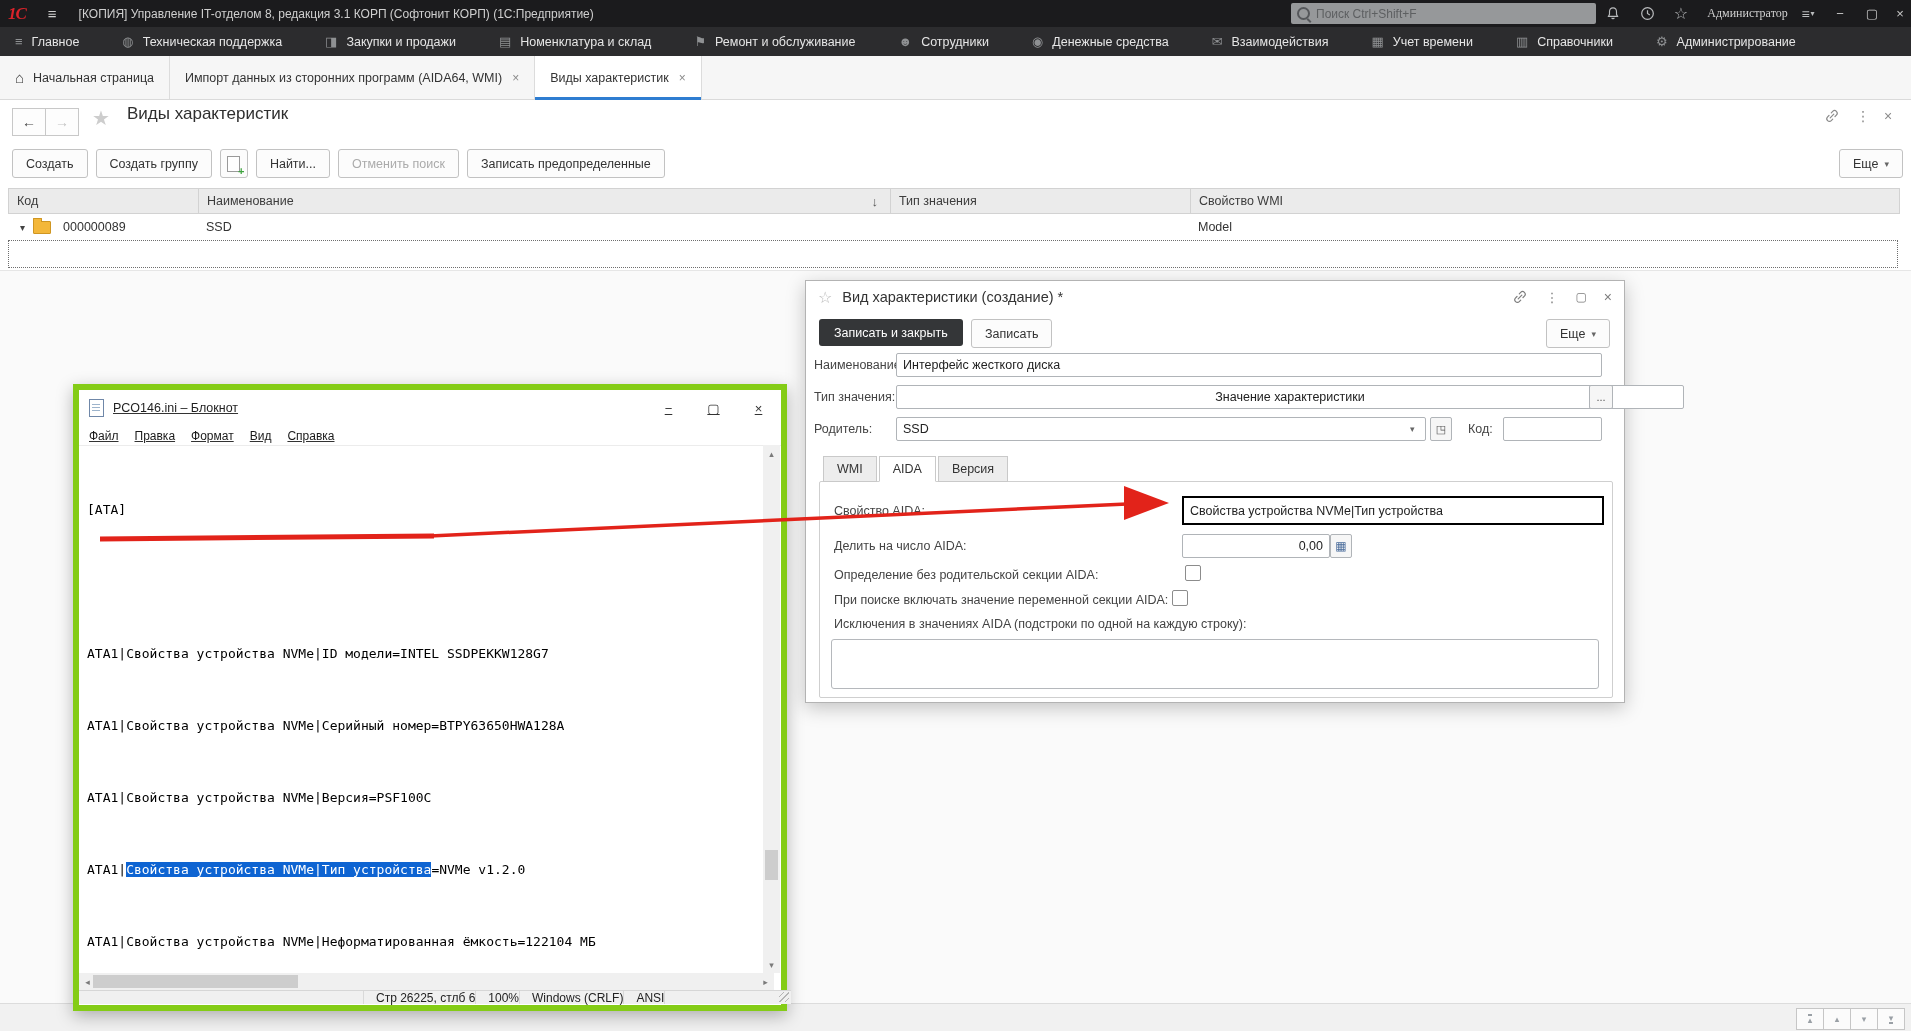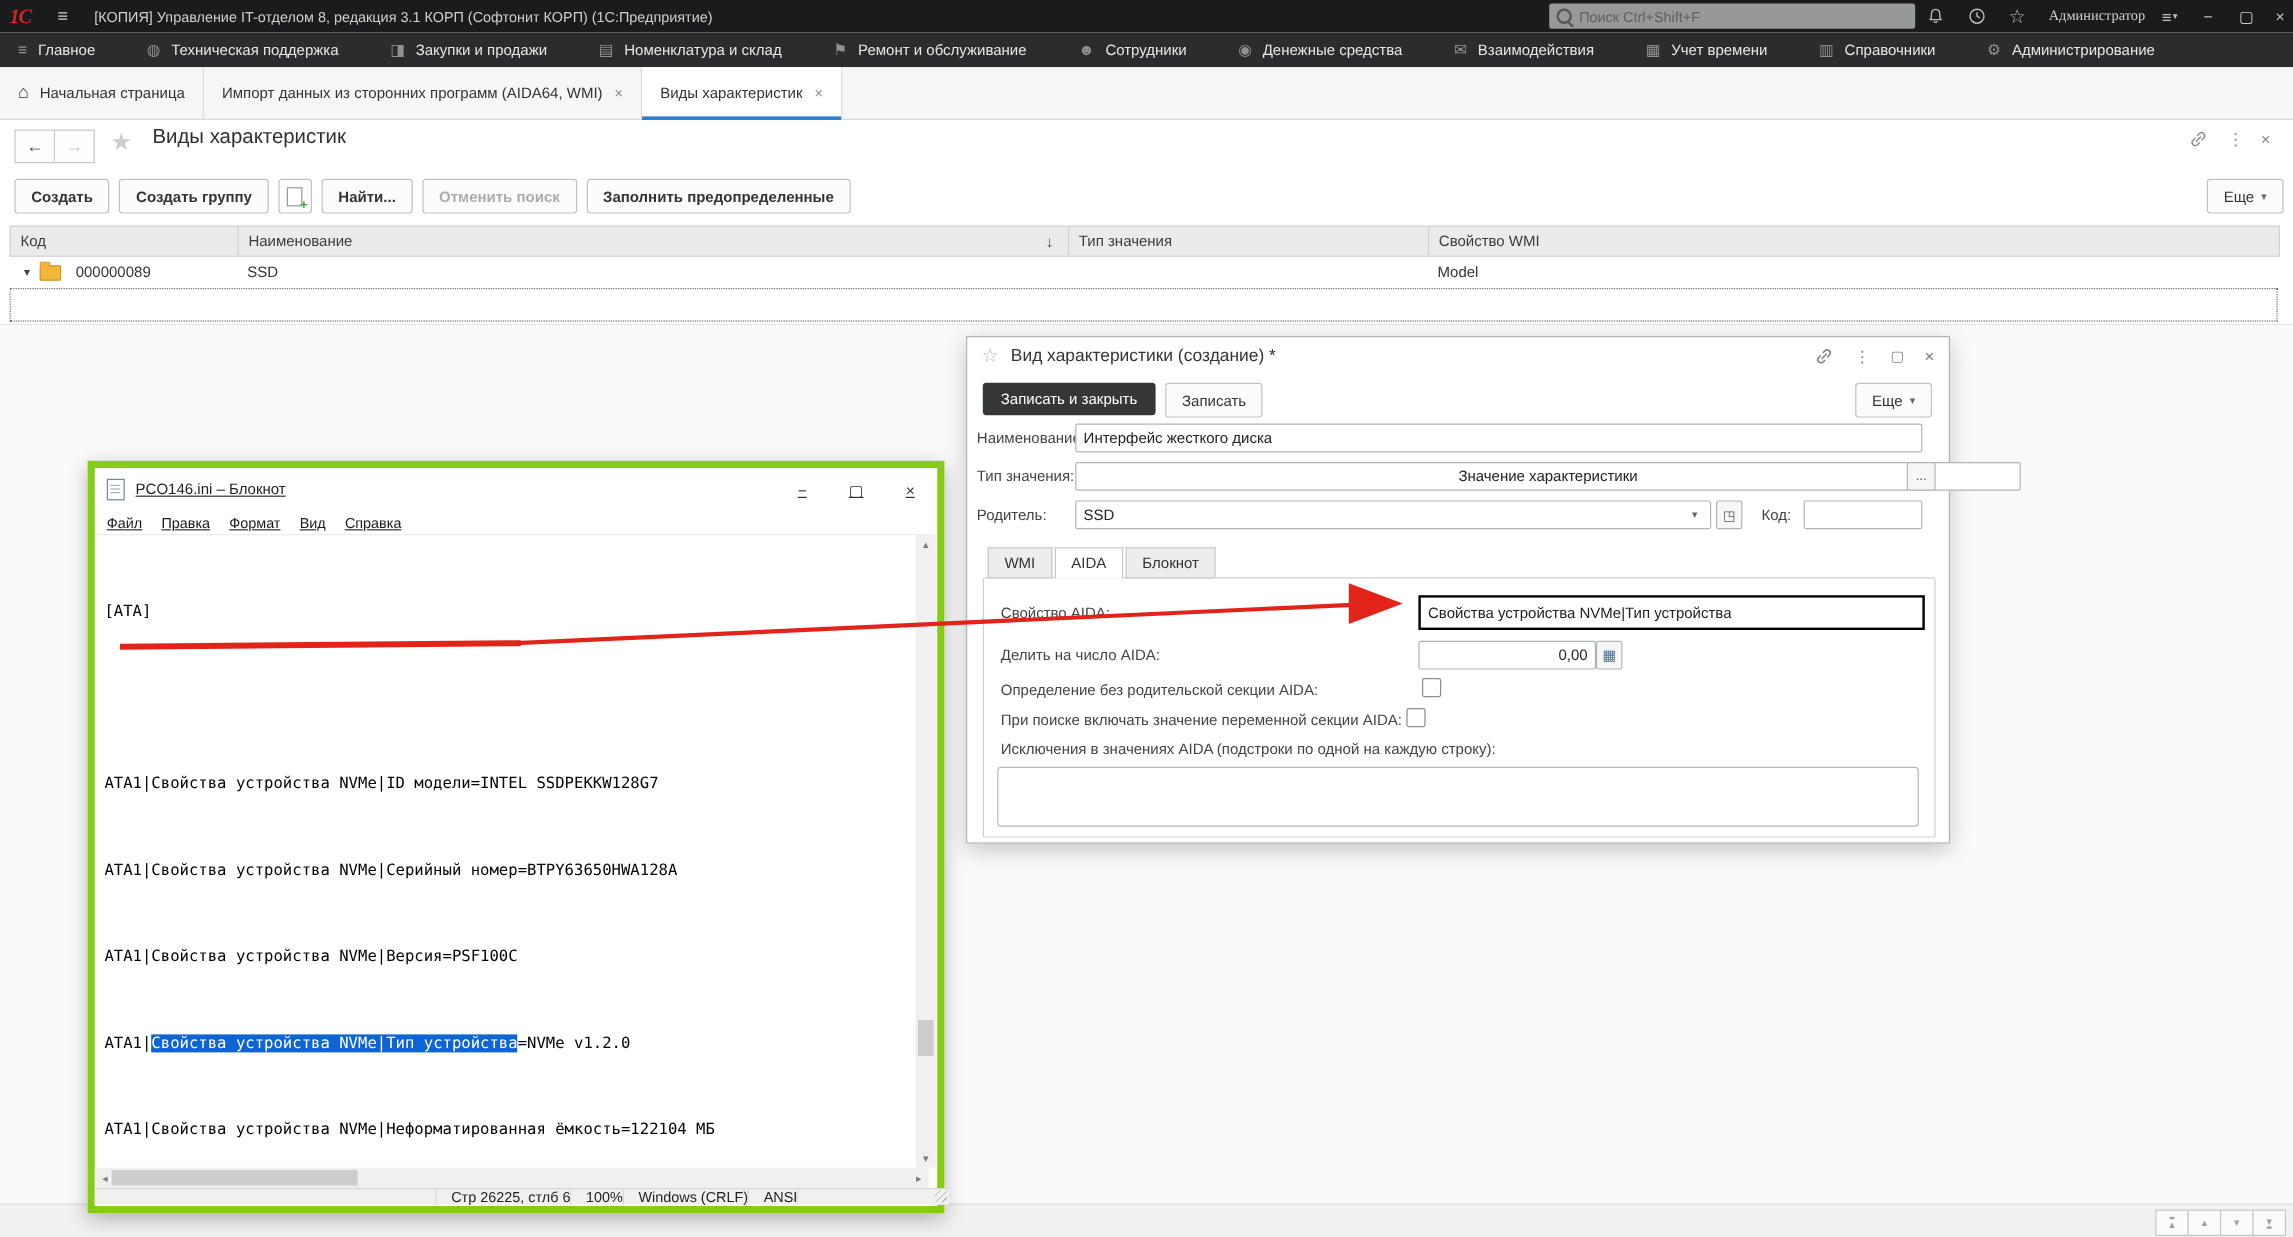--- a/index.html
+++ b/index.html
@@ -45,21 +45,21 @@
   .navgroup{position:absolute;left:12px;top:108px;display:flex;}
   .navbtn{width:32px;height:26px;border:1px solid #c8c8c8;background:#fdfdfd;display:flex;
           align-items:center;justify-content:center;font-size:14px;}
   .navbtn.fwd{border-left:none;color:#c4c4c4;}
   .navbtn.back{color:#444;}
   .fav-star{position:absolute;left:92px;top:106px;font-size:20px;color:#cdcdcd;}
   .pagetitle{position:absolute;left:127px;top:104px;font-size:17px;color:#2f2f2f;}
   .ph-ico{position:absolute;top:108px;color:#8b8b8b;}
 
   
-  .toolbar{position:absolute;left:12px;top:149px;display:flex;gap:8px;align-items:flex-start;font-weight:bold;}
+  .toolbar{position:absolute;left:12px;top:149px;display:flex;gap:8px;align-items:flex-start;}
   .btn{display:inline-flex;align-items:center;justify-content:center;height:29px;padding:0 13px;
        background:#fcfcfc;border:1px solid #c2c2c2;border-radius:3px;font-size:12.5px;color:#333;
        box-sizing:border-box;white-space:nowrap;}
   .btn.disabled{color:#ababab;}
   .btn.iconbtn{width:28px;padding:0;}
   .doccopy{position:relative;width:11px;height:14px;background:#fff;border:1px solid #9a9a9a;}
   .doccopy::after{content:"+";position:absolute;right:-5px;bottom:-6px;color:#3da33d;font-weight:bold;font-size:11px;}
   .more-top{position:absolute;right:8px;top:149px;}
   .caret{font-size:9px;color:#666;margin-left:6px;}
 
@@ -285,21 +285,21 @@
   <span class="ph-ico" style="left:1884px;font-size:14px;">×</span>
 
   <div class="toolbar">
     <span class="btn">Создать</span>
     <span class="btn">Создать группу</span>
     <span class="btn iconbtn">
         <span class="doccopy"></span>
       </span>
     <span class="btn">Найти...</span>
     <span class="btn disabled">Отменить поиск</span>
-    <span class="btn">Заполнить предопределенные</span>
+    <span class="btn">Записать предопределенные</span>
   </div>
   <span class="btn more-top">
     <span>Еще</span>
       <span class="caret">▾</span>
   </span>
 
   <div class="listheader">
     <span class="hcell" style="width:190px;">
         <span>Код</span>
       </span>
@@ -478,21 +478,21 @@
     <span class="fldlabel" style="left:8px;top:141px;">Родитель:</span>
     <input class="inp" style="left: 90px; top: 136px; width: 530px; padding-right: 20px;" value="SSD">
     <span class="dd-arrow" style="left:604px;top:143px;">▾</span>
     <span class="sqbtn" style="left:624px;top:136px;width:22px;">◳</span>
     <span class="fldlabel" style="left:662px;top:141px;">Код:</span>
     <input class="inp" style="left: 697px; top: 136px; width: 99px;" value="">
 
     <div class="d-tabs">
       <span class="d-tab">WMI</span>
         <span class="d-tab active">AIDA</span>
-        <span class="d-tab">Блокнот</span>
+        <span class="d-tab">Версия</span>
     </div>
 
     <div class="groupbox">
       <span class="fldlabel" style="left:14px;top:22px;">Свойство AIDA:</span>
       <input class="inp focusinp" style="left: 362px; top: 14px; width: 422px; height: 29px;" value="Свойства устройства NVMe|Тип устройства">
 
       <span class="fldlabel" style="left:14px;top:57px;">Делить на число AIDA:</span>
       <input class="inp" style="left: 362px; top: 52px; width: 148px; text-align: right;" value="0,00">
       <span class="sqbtn" style="left:510px;top:52px;width:22px;">
           <span class="calcico">▦</span>

